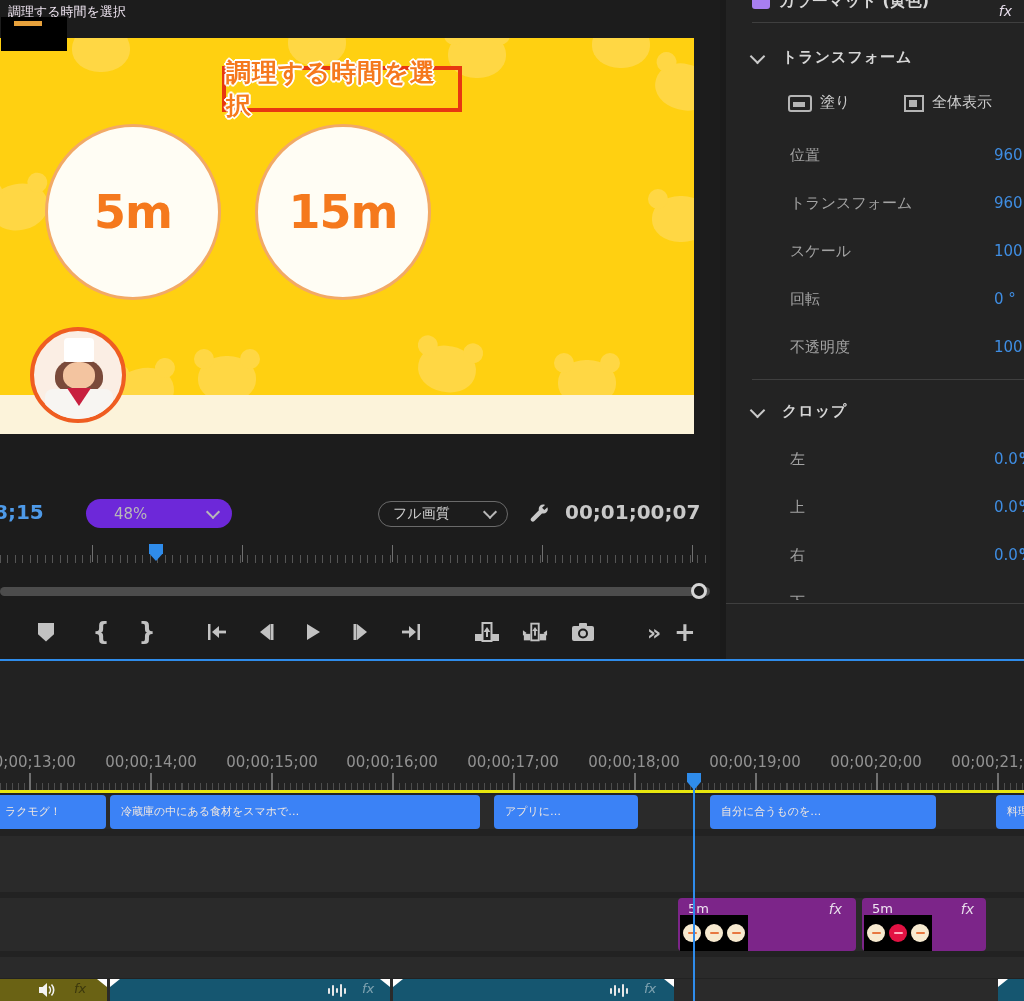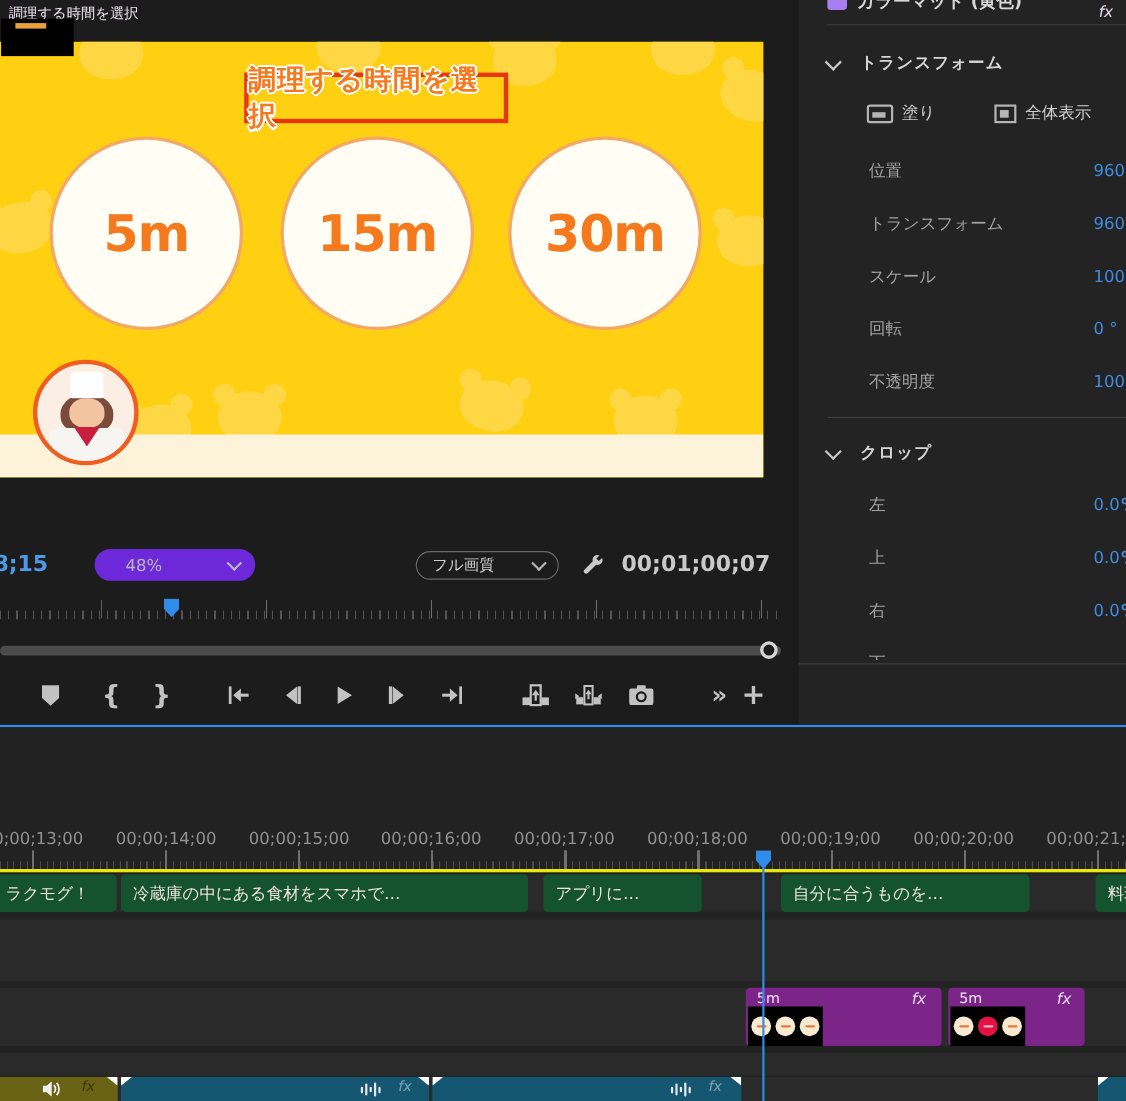--- a/index.html
+++ b/index.html
@@ -62,22 +62,22 @@
   
   #blue-divider{left:0;top:659px;width:1024px;height:2px;background:#2f8ceb;z-index:5;}
   #timeline{left:0;top:661px;width:1024px;height:340px;background:#222;}
   .rlabel{position:absolute;top:753px;transform:translateX(-50%);font-size:15px;color:#929292;white-space:nowrap;}
   #ticks{left:0;top:773px;width:1024px;height:17px;
      background:
        repeating-linear-gradient(90deg,#707070 0 2px,transparent 2px 121px) 29px 0/100% 17px no-repeat,
        repeating-linear-gradient(90deg,#4d4d4d 0 1px,transparent 1px 6.05px) 0 bottom/100% 7px no-repeat;}
   #render-bar{left:0;top:790px;width:1024px;height:3px;background:#e8e70e;}
   .lane{position:absolute;left:0;width:1024px;background:#2a2a2a;}
-  .cclip{position:absolute;top:795px;height:34px;background:#14532d;border-radius:4px;color:#f3e8df;
-     font-size:15px;line-height:34px;padding-left:11px;box-sizing:border-box;white-space:nowrap;overflow:hidden;}
+  .cclip{position:absolute;top:795px;height:34px;background:#3b82f6;border-radius:4px;color:#f3e8df;
+     font-size:11px;line-height:34px;padding-left:11px;box-sizing:border-box;white-space:nowrap;overflow:hidden;}
   .fx{font-style:italic;font-size:14px;color:#e6dcea;}
   #sel-clip{left:676px;top:836px;width:318px;height:56px;border:3px solid #ee3119;border-radius:3px;
      background:#7c2589;box-sizing:border-box;z-index:4;}
   .pclip{position:absolute;top:898px;height:53px;background:#7c2589;border-radius:4px;box-sizing:border-box;}
   .clip-label{position:absolute;left:10px;top:3px;font-size:13px;color:#f0e6f2;white-space:nowrap;}
   .thumb{position:absolute;left:2px;top:17px;background:#000;}
   .tcircle{position:absolute;top:9px;width:18px;height:18px;border-radius:50%;background:#f7ead0;display:flex;align-items:center;justify-content:center;}
   .tcircle i{width:9px;height:2px;background:#e77740;border-radius:1px;}
   .tcircle.red{background:#e31243;} .tcircle.red i{background:#ffb0c0;}
   #oliveclip{left:113px;top:957px;width:911px;height:21px;background:#6a6214;color:#f0efe6;font-size:13px;line-height:20px;padding-left:12px;box-sizing:border-box;}
@@ -119,23 +119,20 @@
       <div id="cream-band" class="abs"></div>
       <div id="title-box" class="abs">
         <span>調理する時間を選択</span>
       </div>
       <div class="time-circle" style="left:45px">
         <span>5m</span>
       </div>
       <div class="time-circle" style="left:255px">
         <span>15m</span>
       </div>
-      <div class="time-circle" style="left:462px">
-        <span>30m</span>
-      </div>
       <div id="avatar" class="abs">
         <div class="hair"></div>
         <div class="hat"></div>
         <div class="face"></div>
         <div class="body"></div>
         <div class="scarf"></div>
       </div>
     </div>
 
     <div class="abs tc tc-cur" style="left:-6px;top:500px">8;15</div>

